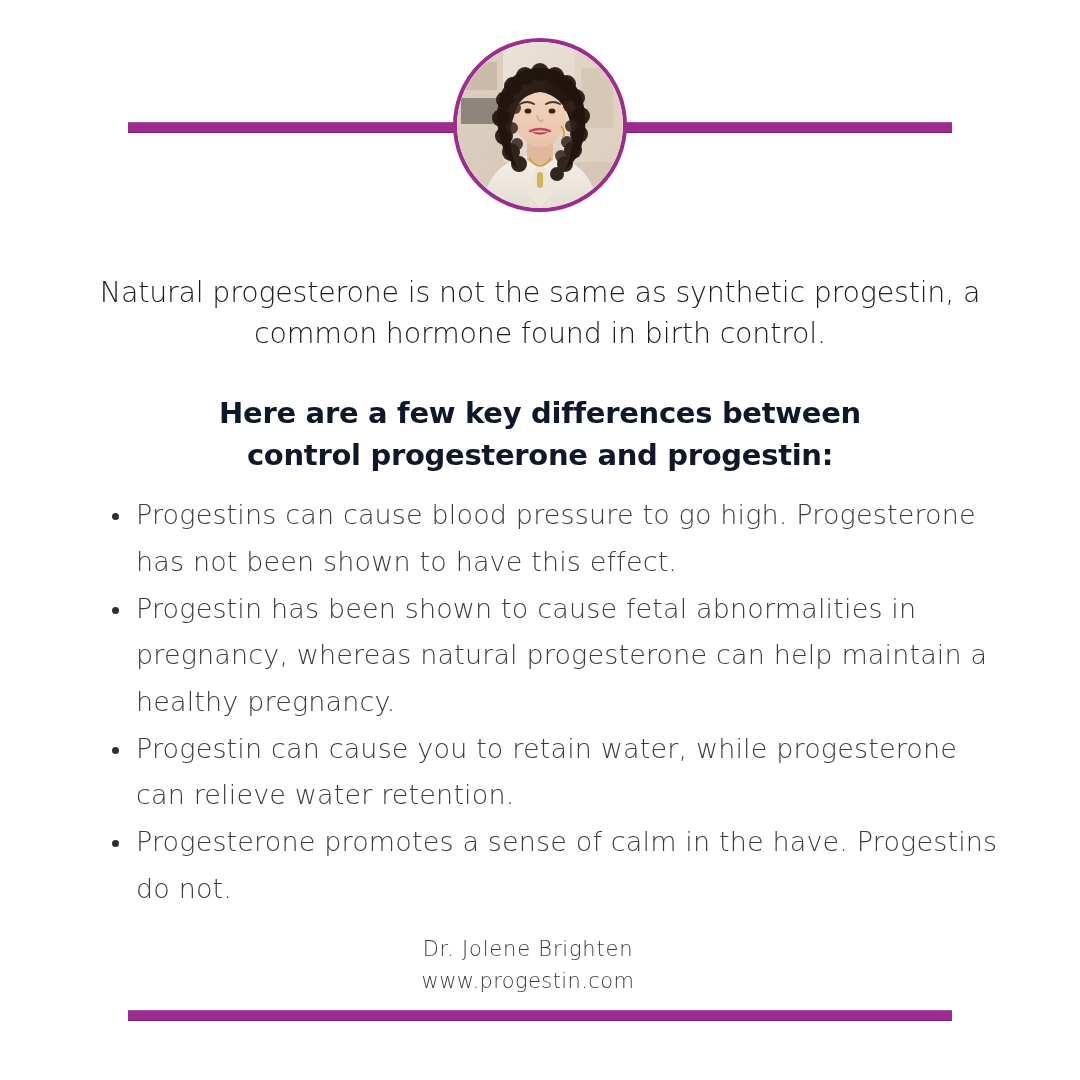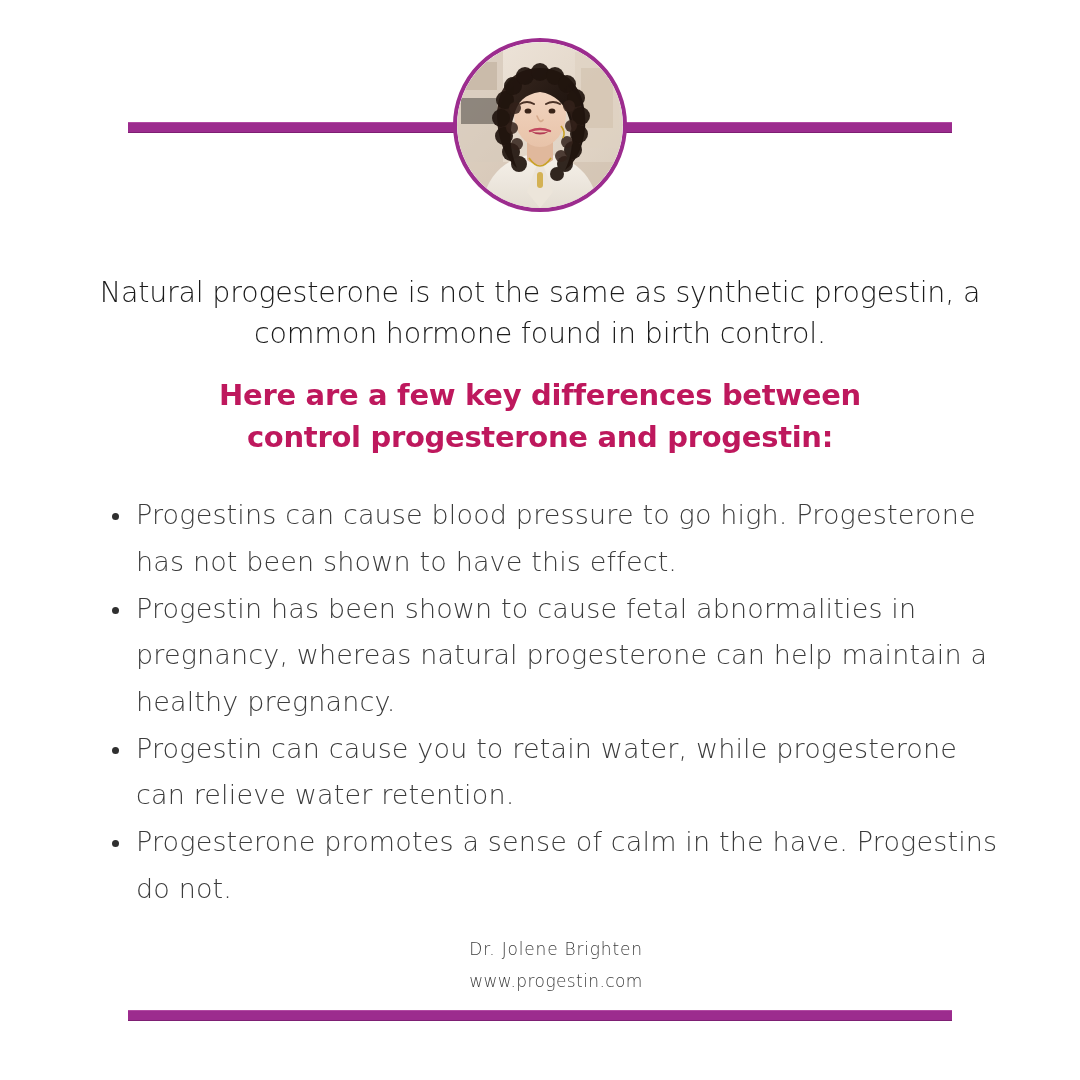--- a/index.html
+++ b/index.html
@@ -75,29 +75,29 @@
     font-weight: 300;
     font-size: 28.5px;
     line-height: 41px;
     letter-spacing: -0.2px;
     color: #1b1b1b;
   }
 
   .key-heading {
     position: absolute;
     left: 90px;
-    top: 350px;
+    top: 368px;
     width: 900px;
     text-align: center;
     font-family: "DejaVu Sans", sans-serif;
     font-weight: bold;
     font-size: 29px;
     line-height: 42px;
     letter-spacing: -0.3px;
-    color: #be185d;
+    color: #0f172a;
   }
 
   .bullet-list {
     position: absolute;
     left: 104px;
     top: 492px;
     width: 900px;
     margin: 0;
     padding: 0;
     list-style: none;
@@ -122,27 +122,27 @@
     top: 21px;
     width: 7px;
     height: 7px;
     border-radius: 50%;
     background: #2f2f2f;
   }
 
   
   .credit {
     position: absolute;
-    left: 106px;
+    left: 78px;
     top: 933px;
     width: 900px;
     text-align: center;
     font-family: "DejaVu Sans", sans-serif;
     font-weight: 300;
-    font-size: 17px;
+    font-size: 21px;
     line-height: 32px;
     letter-spacing: 0.8px;
     color: #3c3c3c;
   }
 
   .credit-site {
     display: block;
     letter-spacing: 0.4px;
   }
 

